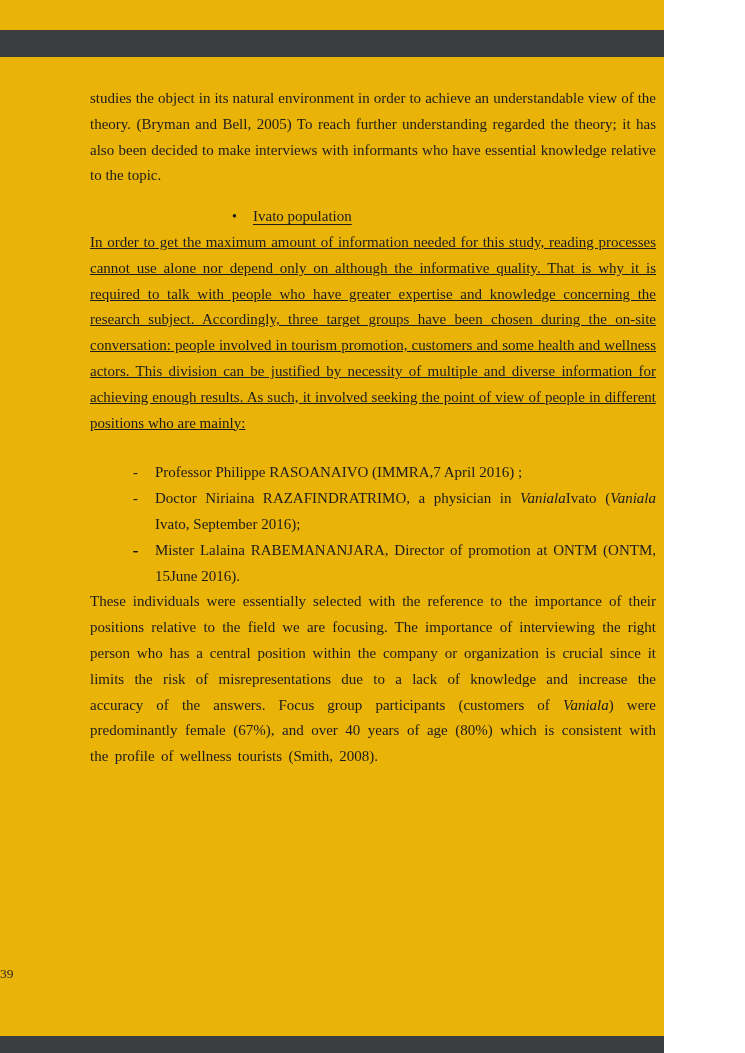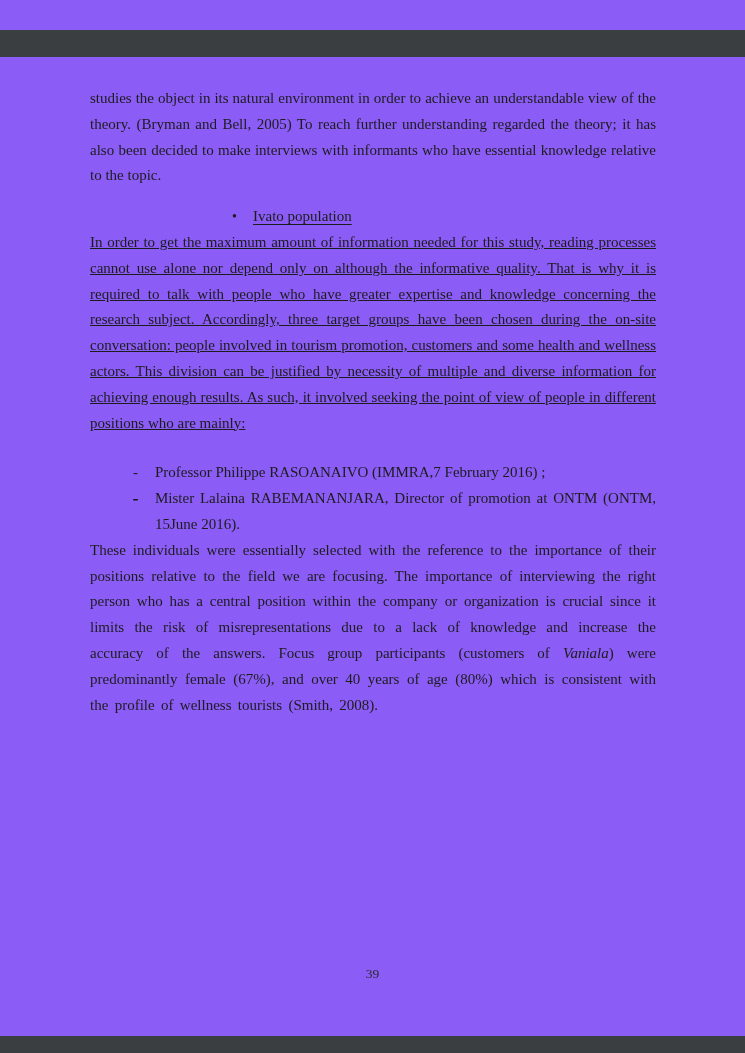--- a/index.html
+++ b/index.html
@@ -2,23 +2,23 @@
 <html><head>
 <meta charset="utf-8">
 <style>
   html, body {
     margin: 0;
     padding: 0;
     background: #ffffff;
   }
   .canvas {
     position: relative;
-    width: 745px;
+    width: 664px;
     height: 1053px;
-    background: #8b5cf6;
+    background: #eab308;
     overflow: hidden;
     font-family: "Liberation Serif", "DejaVu Serif", serif;
     color: #1c1c1c;
   }
   
   .page-gap {
     position: absolute;
     left: 0;
     width: 745px;
     background: #3b3e40;
@@ -77,21 +77,20 @@
     word-spacing: 2.6px;
   }
 
   .it { font-style: italic; }
 
   .page-number {
     position: absolute;
     top: 966px;
     left: 0;
     width: 745px;
-    text-align: center;
     font-size: 13.5px;
     color: #2a2a2a;
     font-family: "Liberation Serif", "DejaVu Serif", serif;
   }
 </style>
 </head>
 <body>
 
 <div class="canvas">
 
@@ -104,24 +103,25 @@
 
     <div class="bullet-row">
       <span class="bullet-marker">•</span><span class="bullet-label">Ivato population</span>
     </div>
 
     <p class="para para-2">In order to get the maximum amount of information needed for this study, reading processes cannot use alone nor depend only on although the informative quality. That is why it is required to talk with people who have greater expertise and knowledge concerning the research subject. Accordingly, three target groups have been chosen during the on-site conversation: people involved in tourism promotion, customers and some health and wellness actors. This division can be justified by necessity of multiple and diverse information for achieving enough results. As such, it involved seeking the point of view of people in different positions who are mainly:</p>
 
     <ul class="dash-list">
       <li>
         <span class="dash">-</span>
-        <span class="li-text"><span>Professor Philippe RASOANAIVO (IMMRA,7 February 2016) ;</span></span>
+        <span class="li-text"><span>Professor Philippe RASOANAIVO (IMMRA,7 April 2016) ;</span></span>
       </li>
       <li>
         <span class="dash">-</span>
+        <span class="li-text"><span>Doctor Niriaina RAZAFINDRATRIMO, a physician in </span><span class="it">Vaniala</span><span>Ivato (</span><span class="it">Vaniala</span><span> Ivato, September 2016);</span></span>
       </li>
       <li>
         <span class="dash">-</span>
       </li>
       <li>
         <span class="dash">-</span>
       </li>
       <li>
         <span class="dash">-</span>
       </li>

